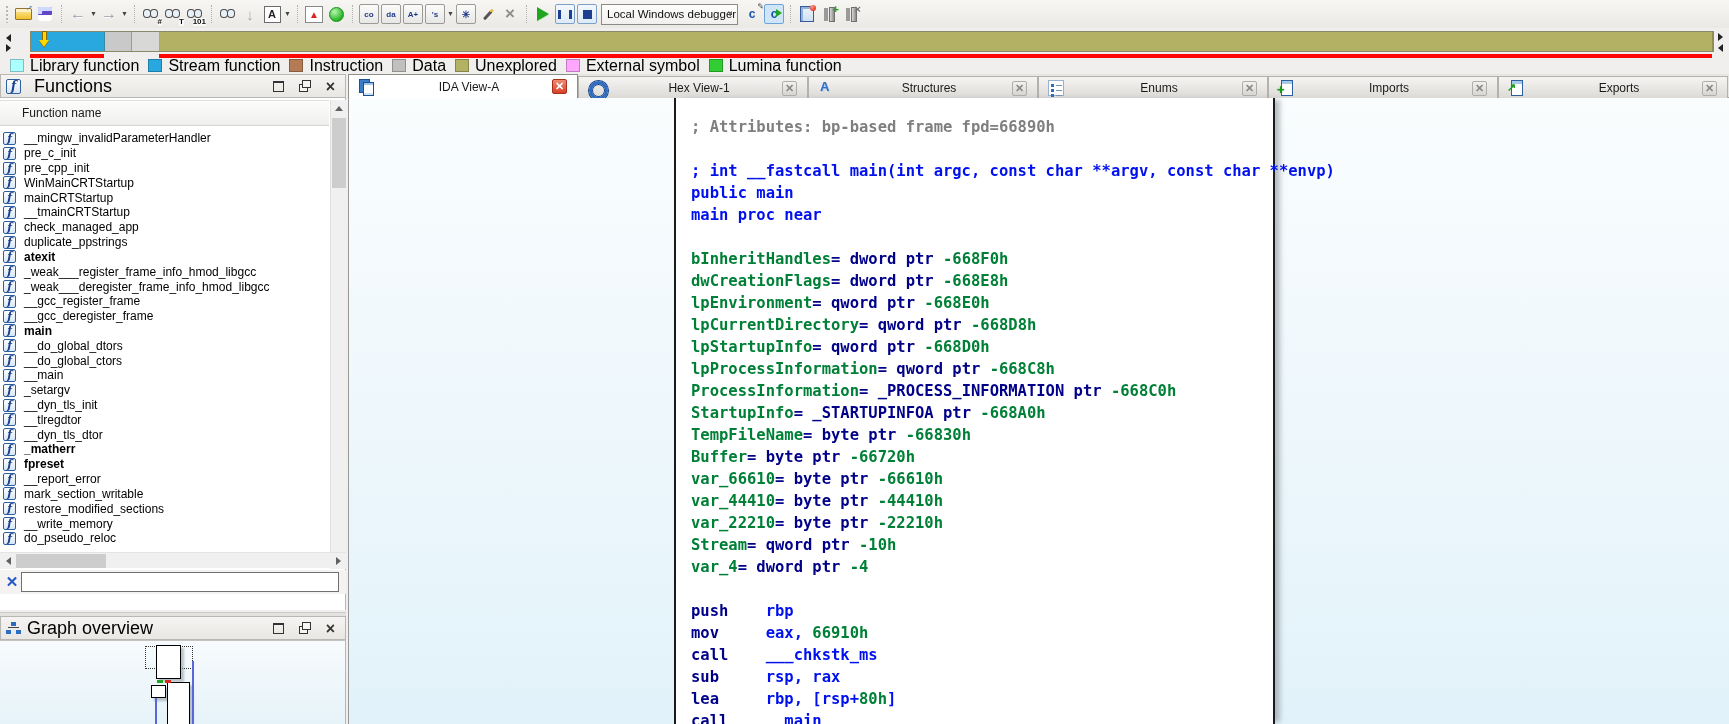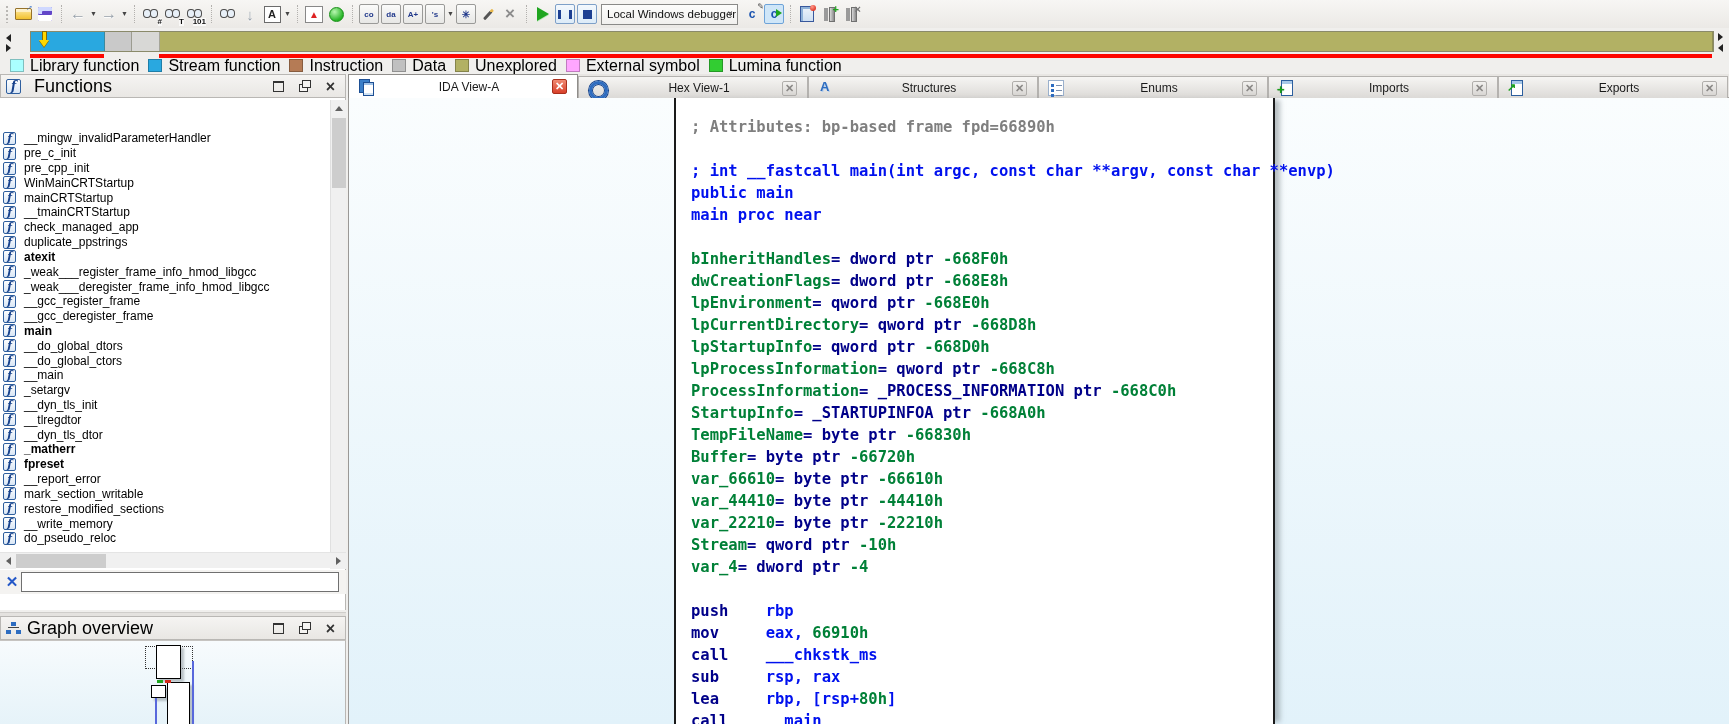--- a/index.html
+++ b/index.html
@@ -358,20 +358,23 @@
         </div>
         <div class="tab">
           <span class="tab-label">Exports</span>
           <span class="tab-icon ti-exports ti-doc"></span>
           <span class="tab-close">✕</span>
         </div>
       </div>
   </div>
 
   <div class="fn-panel">
+    <div class="fn-colheader">
+      <span>Function name</span>
+    </div>
     <div class="fn-list" id="fn-list">
         <div class="fn-row">
           <span class="f-ico">f</span>
           <span>__mingw_invalidParameterHandler</span>
         </div>
         <div class="fn-row">
           <span class="f-ico">f</span>
           <span>pre_c_init</span>
         </div>
         <div class="fn-row">

